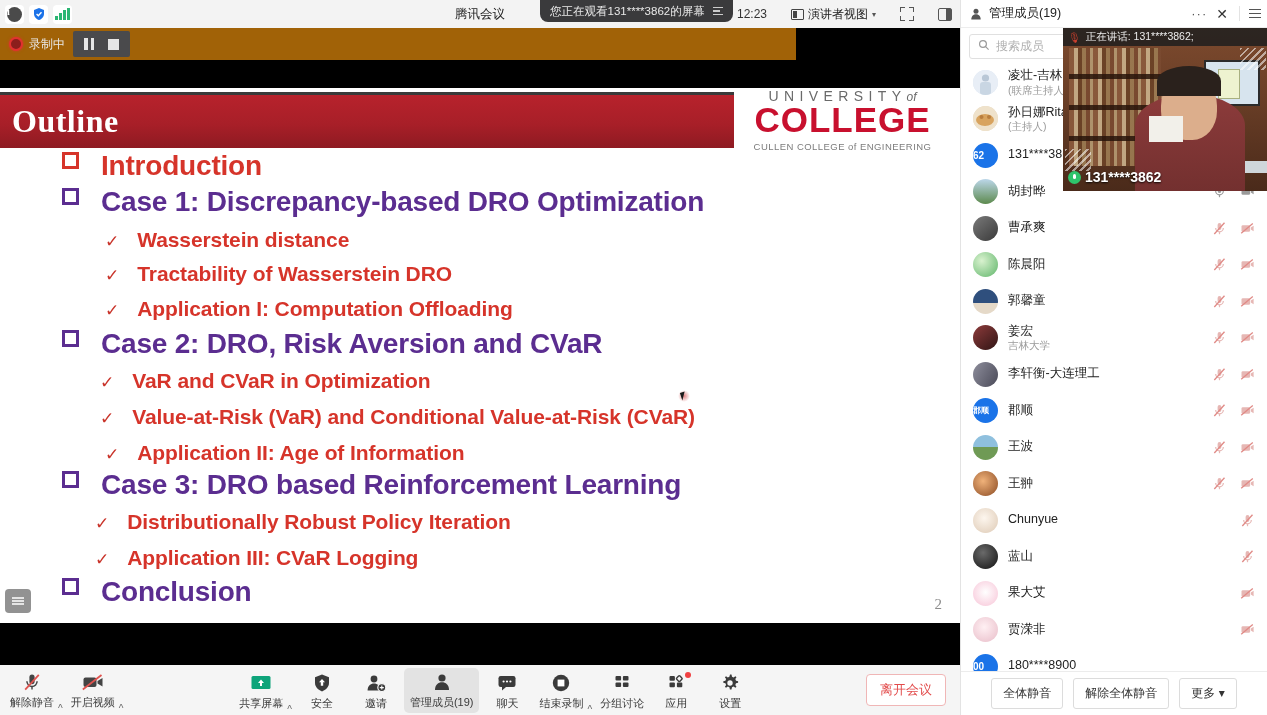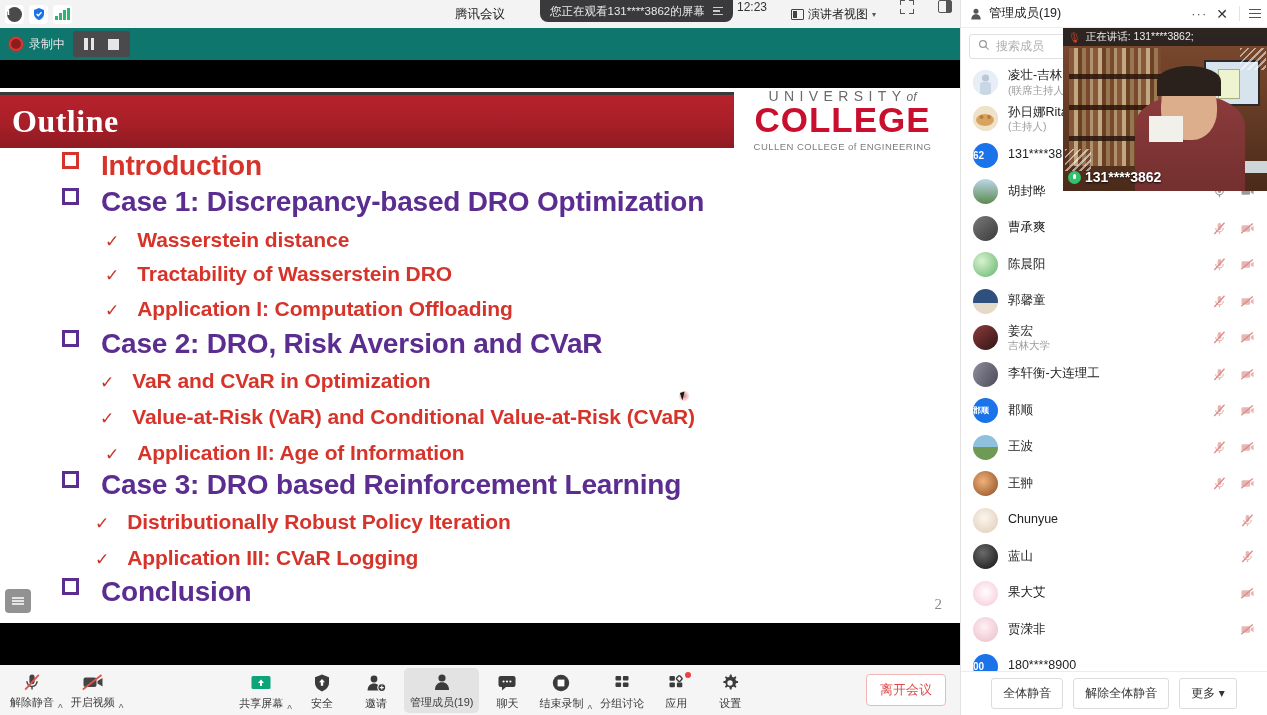--- a/index.html
+++ b/index.html
@@ -41,21 +41,21 @@
     position: absolute; left: 540px; top: 0px;
     background: #3a3a3c; color: #e8e8e8; font-size: 11.5px;
     height: 22px; border-radius: 0 0 8px 8px; padding: 0 10px;
     display: flex; align-items: center; gap: 8px; z-index: 5;
   }
   .tb-watching .menu-lines { display: flex; flex-direction: column; gap: 2px; }
   .tb-watching .menu-lines i { display: block; width: 10px; height: 1.5px; background: #ccc; }
   .tb-watching .menu-lines i:nth-child(2){ width: 7px; }
   .tb-right {
     position: absolute; right: 0; top: 0; height: 28px;
-    display: flex; gap: 24px; padding-right: 8px;
+    display: flex; align-items: center; gap: 24px; padding-right: 8px;
     font-size: 12px; color: #333;
   }
   .tb-clock { font-size: 12px; color: #333; }
   .tb-view {
     display: flex; align-items: center; gap: 4px; font-size: 12px; color: #222;
   }
   .tb-view .sc-ico {
     width: 13px; height: 11px; border: 1.5px solid #444; border-radius: 1px;
     position: relative; display:inline-block;
   }
@@ -73,22 +73,22 @@
     width: 14px; height: 13px; border: 1.5px solid #555; border-radius: 2px;
     position: relative;
   }
   .tb-panel:after {
     content:""; position:absolute; right:0; top:0; bottom:0; width:5px;
     background:#555;
   }
 
   
   .recbar {
-    position: absolute; left: 0; top: 28px; width: 960px; height: 32px;
-    background: #0f766e; display: flex; align-items: center;
+    position: absolute; left: 0; top: 28px; width: 796px; height: 32px;
+    background: #a16207; display: flex; align-items: center;
   }
   .rec-chip { display: flex; align-items: center; gap: 6px; padding-left: 9px; }
   .rec-dot {
     width: 14px; height: 14px; border-radius: 50%;
     border: 2px solid #e1322f; background: #8b1e1c;
     box-shadow: 0 0 3px rgba(225,50,47,.8);
   }
   .rec-text { color: #e9e9e9; font-size: 12px; }
   .rec-ctrl {
     margin-left: 8px; background: #4a4a4c; height: 26px; display: flex;

